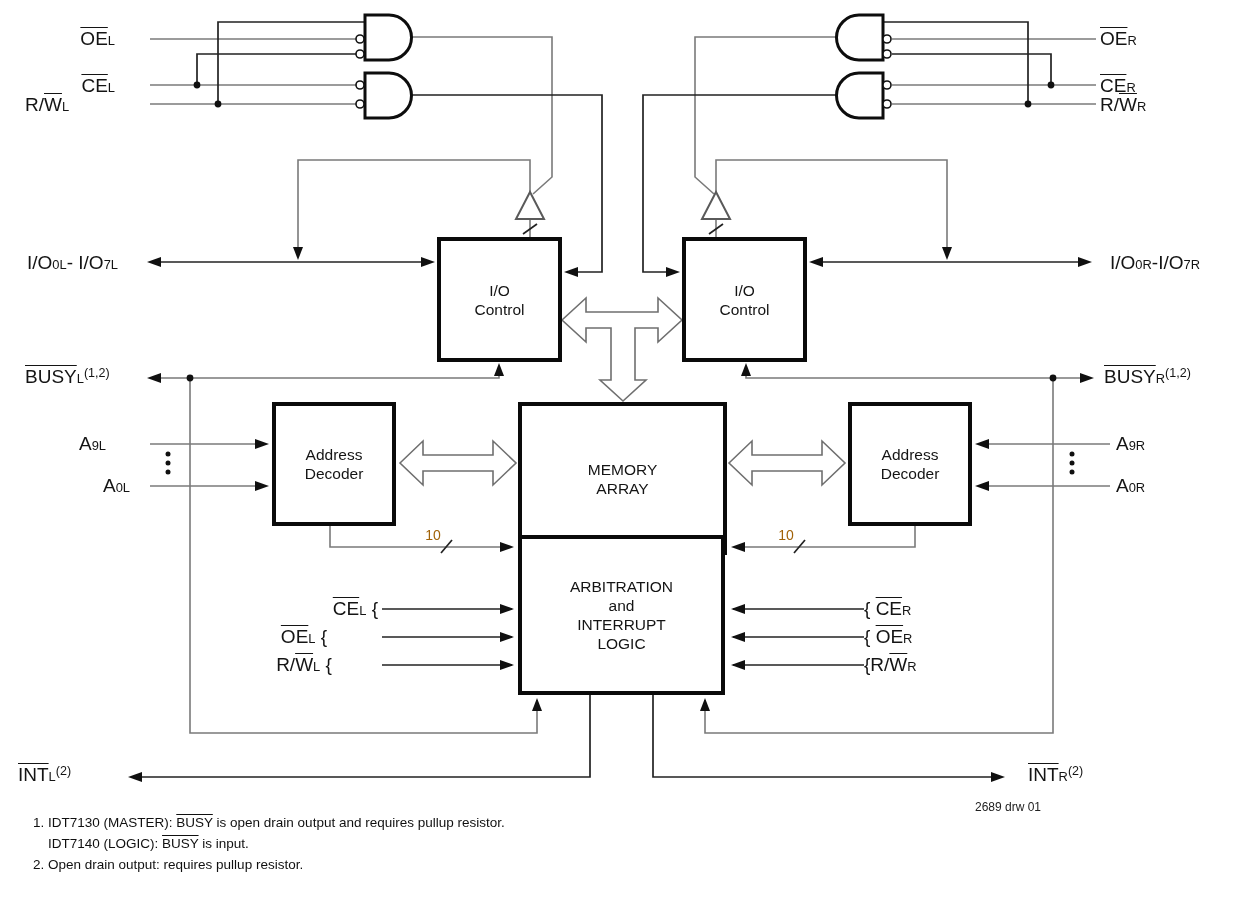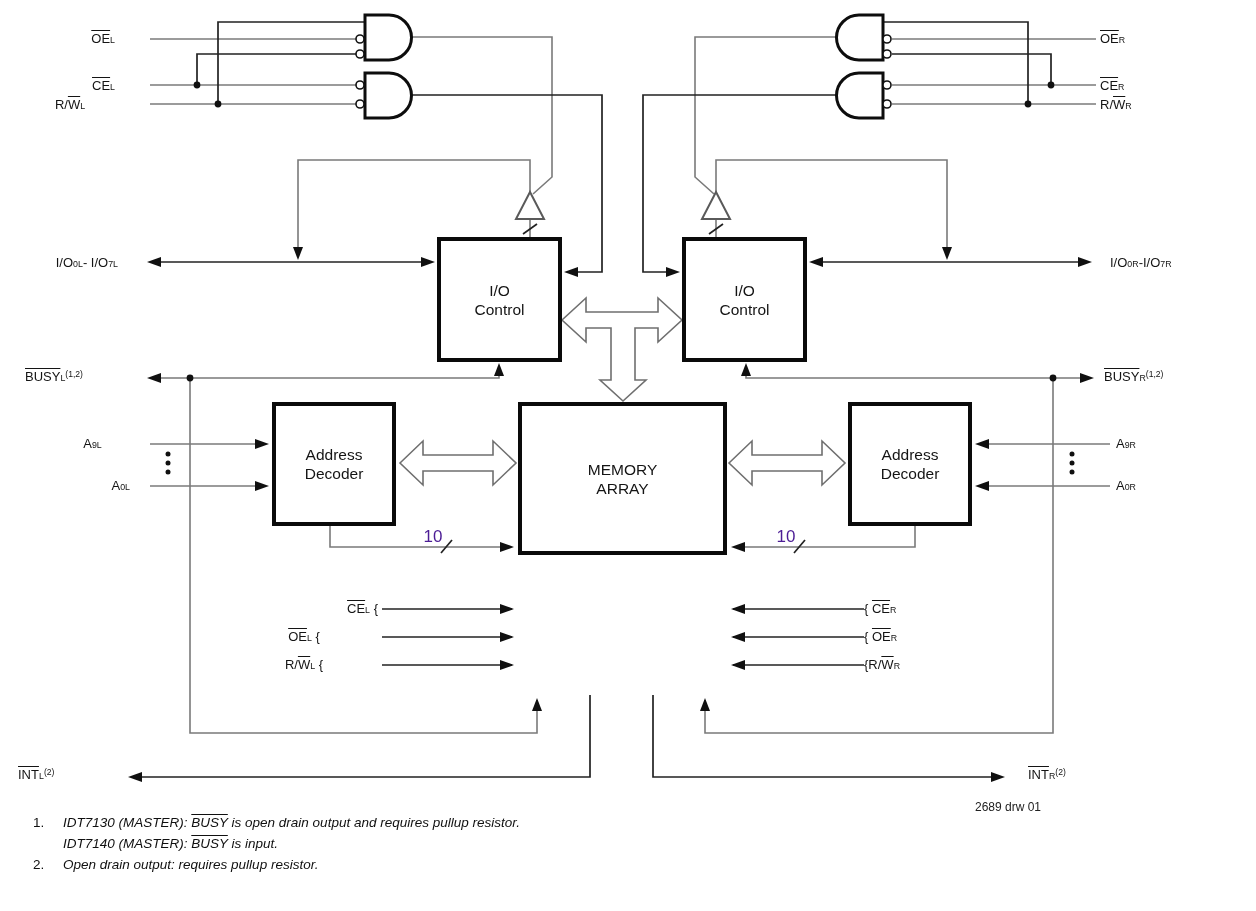--- a/index.html
+++ b/index.html
@@ -10,31 +10,31 @@
   .w2{stroke:#222222;stroke-width:1.7;fill:none;}
   .gate{stroke:#0d0d0d;stroke-width:3;fill:#ffffff;}
   .bub{stroke:#111111;stroke-width:1.6;fill:#ffffff;}
   .buf{stroke:#5a5a5a;stroke-width:2;fill:#ffffff;}
   .hollow{stroke:#6f6f6f;stroke-width:1.6;fill:#ffffff;}
   .ah{fill:#101010;stroke:none;}
   .dot{fill:#101010;stroke:none;}
   .box{position:absolute;box-sizing:border-box;border:4px solid #0a0a0a;background:#ffffff;
        display:flex;align-items:center;justify-content:center;text-align:center;
        font-size:15.5px;line-height:19px;white-space:pre-line;color:#141414;}
-  .sig{position:absolute;font-size:13px;line-height:19px;white-space:nowrap;color:#141414;}
+  .sig{position:absolute;font-size:19px;line-height:19px;white-space:nowrap;color:#141414;}
   .seg-ov{text-decoration:overline;}
   .seg-sub{font-size:0.68em;}
   .seg-sup{font-size:0.66em;position:relative;top:-0.45em;}
   .small-note{position:absolute;font-size:12px;color:#222222;}
-  .bus-num{position:absolute;font-size:17px;width:26px;text-align:center;color:#4c1d95;}
+  .bus-num{position:absolute;font-size:14px;width:26px;text-align:center;color:#a16207;}
   .notes{position:absolute;left:18px;top:812px;width:640px;font-size:13.5px;line-height:21px;color:#101010;}
   .notes-title{font-weight:700;margin-bottom:2px;}
   .note-row{display:flex;margin-left:15px;font-weight:500;}
   .note-num{width:15px;flex:0 0 15px;}
-  .note-lines{margin-left:15px;font-style:italic;}
+  .note-lines{}
 </style>
 </head>
 <body>
 
 <div class="stage">
 
 <svg width="1256" height="911" viewBox="0 0 1256 911">
 
   <g>
     <path class="w1" d="M150,39 H356"></path>
@@ -195,24 +195,28 @@
 <div class="box" style="left:437px;top:237px;width:125px;height:125px">I/O
 Control</div>
 <div class="box" style="left:682px;top:237px;width:125px;height:125px">I/O
 Control</div>
 <div class="box" style="left:272px;top:402px;width:124px;height:124px">Address
 Decoder</div>
 <div class="box" style="left:848px;top:402px;width:124px;height:124px">Address
 Decoder</div>
 <div class="box" style="left:518px;top:402px;width:209px;height:153px">MEMORY
 ARRAY</div>
+<div class="box" style="left:518px;top:535px;width:207px;height:160px">ARBITRATION
+and
+INTERRUPT
+LOGIC</div>
 
 <div class="sig" style="left:25px;top:29px;width:90px;text-align:right"><span class="seg-ov">OE</span><span class="seg-sub">L</span></div>
 <div class="sig" style="left:25px;top:76px;width:90px;text-align:right"><span class="seg-ov">CE</span><span class="seg-sub">L</span></div>
-<div class="sig" style="left:25px;top:95px;width:90px;text-align:center"><span class="seg-p">R/</span><span class="seg-ov">W</span><span class="seg-sub">L</span></div>
+<div class="sig" style="left:25px;top:95px;width:90px;text-align:left"><span class="seg-p">R/</span><span class="seg-ov">W</span><span class="seg-sub">L</span></div>
 <div class="sig" style="left:2px;top:253px;width:116px;text-align:right"><span class="seg-p">I/O</span><span class="seg-sub">0L</span><span class="seg-p">- I/O</span><span class="seg-sub">7L</span></div>
 <div class="sig" style="left:25px;top:367px;width:122px;"><span class="seg-ov">BUSY</span><span class="seg-sub">L</span><span class="seg-sup">(1,2)</span></div>
 <div class="sig" style="left:55px;top:434px;width:75px;text-align:center"><span class="seg-p">A</span><span class="seg-sub">9L</span></div>
 <div class="sig" style="left:55px;top:476px;width:75px;text-align:right"><span class="seg-p">A</span><span class="seg-sub">0L</span></div>
 <div class="sig" style="left:18px;top:765px;width:104px;text-align:left"><span class="seg-ov">INT</span><span class="seg-sub">L</span><span class="seg-sup">(2)</span></div>
 
 <div class="sig" style="left:230px;top:599px;width:148px;text-align:right"><span class="seg-ov">CE</span><span class="seg-sub">L</span><span class="seg-p"> {</span></div>
 <div class="sig" style="left:230px;top:627px;width:148px;text-align:center"><span class="seg-ov">OE</span><span class="seg-sub">L</span><span class="seg-p"> {</span></div>
 <div class="sig" style="left:230px;top:655px;width:148px;text-align:center"><span class="seg-p">R/</span><span class="seg-ov">W</span><span class="seg-sub">L</span><span class="seg-p"> {</span></div>
 
@@ -232,21 +236,21 @@
 <div class="bus-num" style="left:420px;top:527px">10</div>
 <div class="bus-num" style="left:773px;top:527px">10</div>
 
 <div class="small-note" style="left:975px;top:800px">2689 drw 01</div>
 
 <div class="notes">
   <div class="note-row">
     <span class="note-num">1.</span>
     <span class="note-lines">
       <div><span class="seg-p">IDT7130 (MASTER): </span><span class="seg-ov">BUSY</span><span class="seg-p"> is open drain output and requires pullup resistor.</span></div>
-      <div><span class="seg-p">IDT7140 (MASTER): </span><span class="seg-ov">BUSY</span><span class="seg-p"> is input.</span></div>
+      <div><span class="seg-p">IDT7140 (LOGIC): </span><span class="seg-ov">BUSY</span><span class="seg-p"> is input.</span></div>
     </span>
   </div>
   <div class="note-row">
     <span class="note-num">2.</span>
     <span class="note-lines">
       <div><span class="seg-p">Open drain output: requires pullup resistor.</span></div>
     </span>
   </div>
 </div>
 

